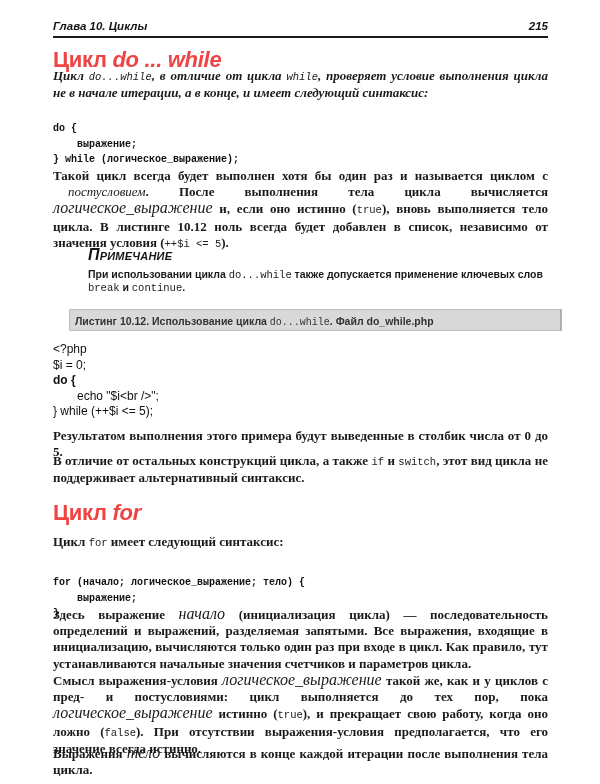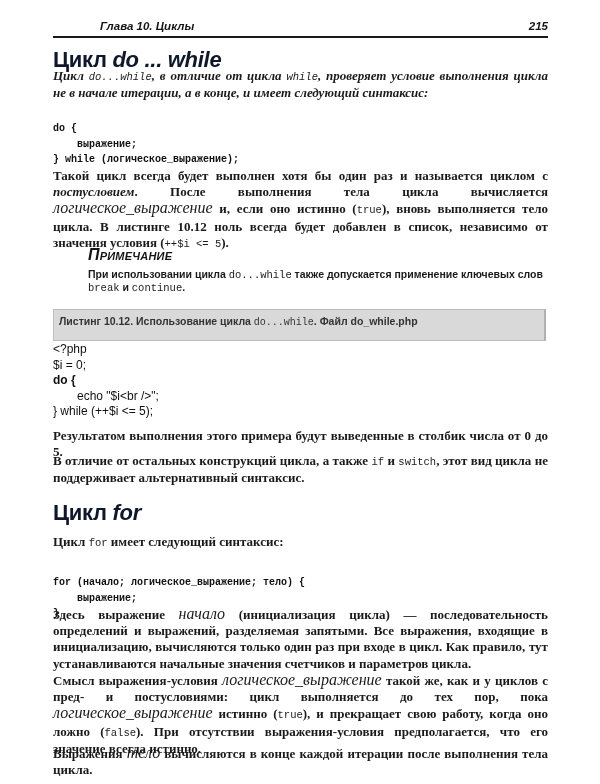--- a/index.html
+++ b/index.html
@@ -7,55 +7,55 @@
     width: 600px; height: 784px; position: relative; overflow: hidden;
     font-family: "Liberation Serif", serif; color: #141414;
   }
   .page { position: absolute; left: 53px; top: 0; width: 495px; }
   .running-head {
     position: absolute; left: 0; top: 20px; width: 495px; height: 16px;
     border-bottom: 2px solid #1a1a1a;
     font-family: "Liberation Sans", sans-serif; font-style: italic; font-weight: bold;
     font-size: 11.5px;
   }
-  .running-head .chapter { position: absolute; left: 0; top: 0; margin-left: 47px; }
+  .running-head .chapter { position: absolute; left: 0; top: 0; }
   .running-head .pageno { position: absolute; right: 0; top: 0; }
   h1 {
     position: absolute; left: 0; margin: 0;
     font-family: "Liberation Sans", sans-serif; font-weight: bold; font-size: 22px;
-    letter-spacing: -0.3px; color: #0f172a;
+    letter-spacing: -0.3px; color: #ef4444;
   }
   h1 i { font-style: italic; }
   .p {
     position: absolute; left: 0; width: 495px; margin: 0;
     font-size: 13px; line-height: 16.2px; text-align: justify; font-weight: bold;
     color: #1a1a1a;
   }
   .p .m, .note .m {
     font-family: "Liberation Mono", monospace; font-weight: normal; font-size: 10.5px;
   }
   .p .mi {
     font-family: "Liberation Serif", serif; font-style: italic; font-weight: normal; font-size: 16px;
   }
-  .p i { font-weight: bold; }
+  .p i { font-weight: normal; margin-left: 15px; }
   .code {
     position: absolute; left: 0; margin: 0;
     font-family: "Liberation Mono", monospace; font-size: 10px; line-height: 15.5px;
     white-space: pre; font-weight: bold; color: #111;
   }
   .code.light { font-weight: normal; font-family: "Liberation Sans", sans-serif; font-size: 12px; line-height: 15.6px; }
   .code .ind { padding-left: 24px; display: inline-block; }
   .note { position: absolute; left: 35px; width: 455px; font-family: "Liberation Sans", sans-serif; }
   .note .note-title {
     font-style: italic; font-weight: bold; font-size: 16px; font-variant: small-caps; letter-spacing: 0.2px;
     margin-bottom: 4px;
   }
   .note .note-text { font-size: 10.5px; line-height: 12px; font-weight: bold; color: #1a1a1a; }
   .listing-head {
-    position: absolute; left: 0; top: 309px; width: 491px; height: 32px;
+    position: absolute; left: 16px; top: 309px; width: 491px; height: 22px;
     background: #d9d9d9; border: 1px solid #bdbdbd; border-right: 2px solid #b0b0b0;
     font-family: "Liberation Sans", sans-serif; font-weight: bold; font-size: 10.5px;
     line-height: 22px; padding-left: 5px; box-sizing: border-box; width: 493px; color: #333;
   }
   .listing-head .m { font-family: "Liberation Mono", monospace; font-weight: normal; font-size: 10px; }
 </style>
 </head>
 <body>
 
 <div class="page">

